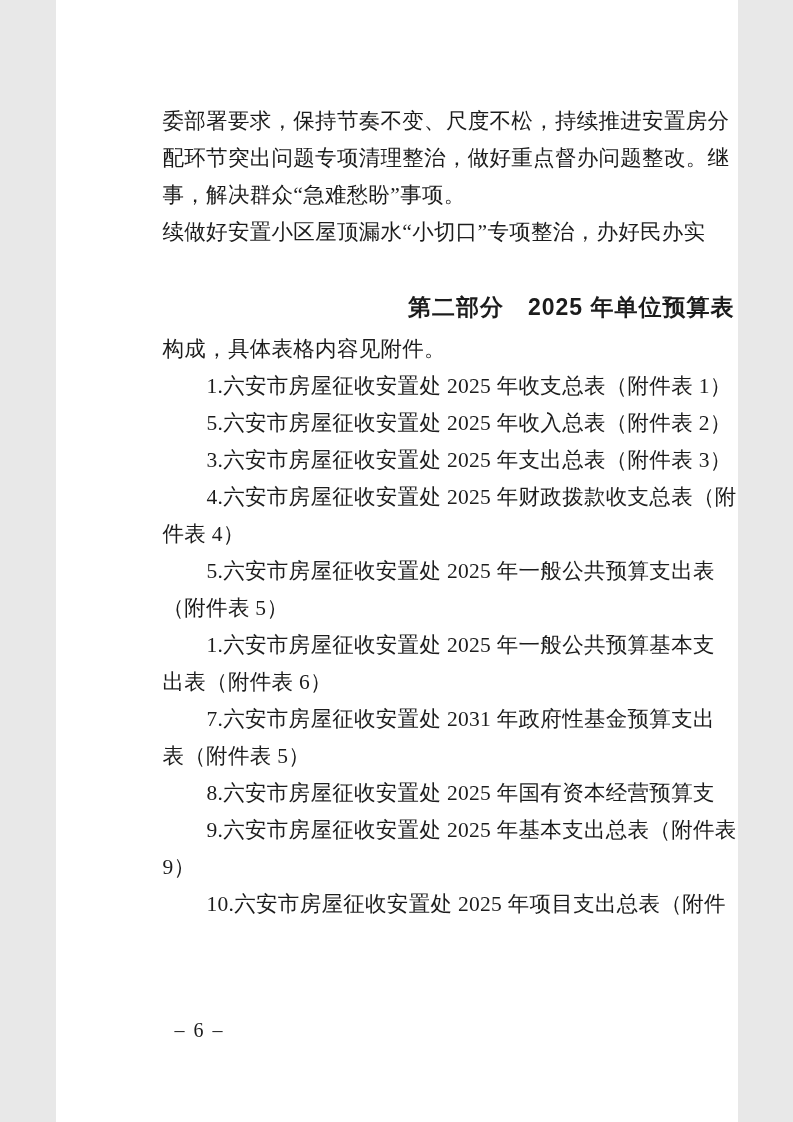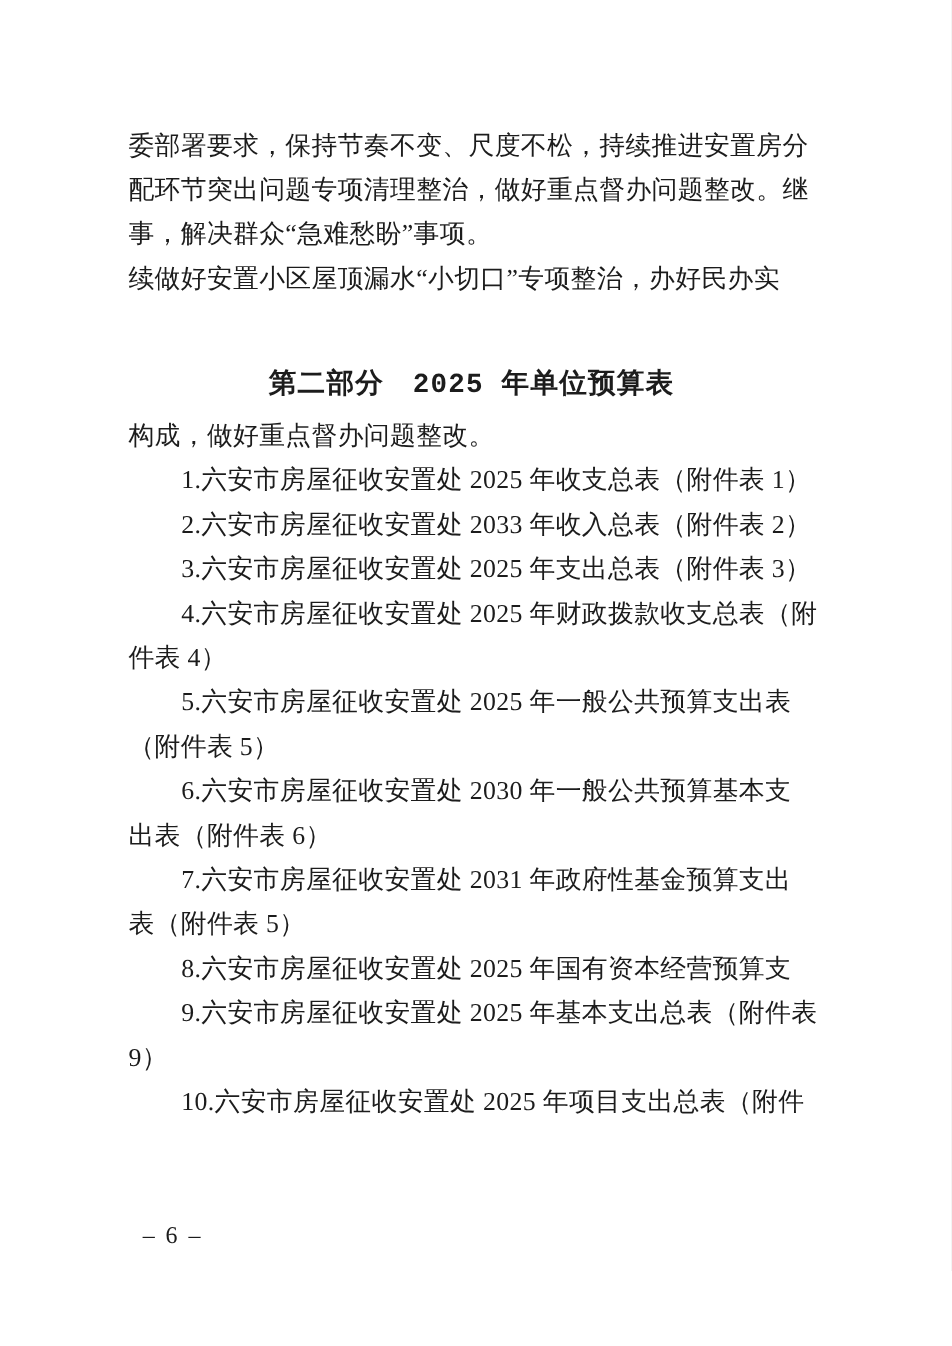--- a/index.html
+++ b/index.html
@@ -1,18 +1,18 @@
 <!DOCTYPE html>
 <html><head>
 <meta charset="utf-8">
 <style>
   html, body { margin: 0; padding: 0; background: #e8e8e8; }
   .page {
     position: relative;
-    width: 793px;
+    width: 682px;
     height: 1122px;
     margin: 0 auto;
     background: #ffffff;
     overflow: hidden;
     color: #1c1c1c;
     font-family: "Liberation Serif", "DejaVu Serif", serif;
   }
   .content {
     position: absolute;
     left: 107px;
@@ -21,25 +21,25 @@
   }
   .line {
     height: 37px;
     line-height: 37px;
     font-size: 21.5px;
     letter-spacing: 0.3px;
     white-space: nowrap;
   }
   .first { text-indent: 44px; }
   .heading {
-    margin: 52px 0 5px 0;
+    margin: 38px 0 5px 0;
     height: 37px;
     line-height: 37px;
-    text-align: center;
-    font-family: Liberation Mono, monospace;
+    text-align: right;
+    font-family: Liberation Sans, sans-serif;
     font-weight: bold;
     font-size: 23px;
     letter-spacing: 1px;
     white-space: nowrap;
   }
   .footer {
     position: absolute;
     left: 119px;
     top: 1016px;
     font-size: 20px;
@@ -54,30 +54,30 @@
 <div class="page">
   <div class="content">
 
     <div class="line">委部署要求，保持节奏不变、尺度不松，持续推进安置房分</div>
     <div class="line">配环节突出问题专项清理整治，做好重点督办问题整改。继</div>
     <div class="line">事，解决群众“急难愁盼”事项。</div>
     <div class="line">续做好安置小区屋顶漏水“小切口”专项整治，办好民办实</div>
 
     <h2 class="heading">第二部分　2025 年单位预算表</h2>
 
-    <div class="line">构成，做好重点督办问题整改。</div>
+    <div class="line">构成，具体表格内容见附件。</div>
 
     <div class="line first">1.六安市房屋征收安置处 2025 年收支总表（附件表 1）</div>
-    <div class="line first">2.六安市房屋征收安置处 2033 年收入总表（附件表 2）</div>
+    <div class="line first">5.六安市房屋征收安置处 2025 年收入总表（附件表 2）</div>
     <div class="line first">3.六安市房屋征收安置处 2025 年支出总表（附件表 3）</div>
     <div class="line first">4.六安市房屋征收安置处 2025 年财政拨款收支总表（附</div>
     <div class="line">件表 4）</div>
     <div class="line first">5.六安市房屋征收安置处 2025 年一般公共预算支出表</div>
     <div class="line">（附件表 5）</div>
-    <div class="line first">6.六安市房屋征收安置处 2030 年一般公共预算基本支</div>
+    <div class="line first">1.六安市房屋征收安置处 2025 年一般公共预算基本支</div>
     <div class="line">出表（附件表 6）</div>
     <div class="line first">7.六安市房屋征收安置处 2031 年政府性基金预算支出</div>
     <div class="line">表（附件表 5）</div>
     <div class="line first">8.六安市房屋征收安置处 2025 年国有资本经营预算支</div>
     <div class="line first">9.六安市房屋征收安置处 2025 年基本支出总表（附件表</div>
     <div class="line">9）</div>
     <div class="line first">10.六安市房屋征收安置处 2025 年项目支出总表（附件</div>
 
   </div>
 

